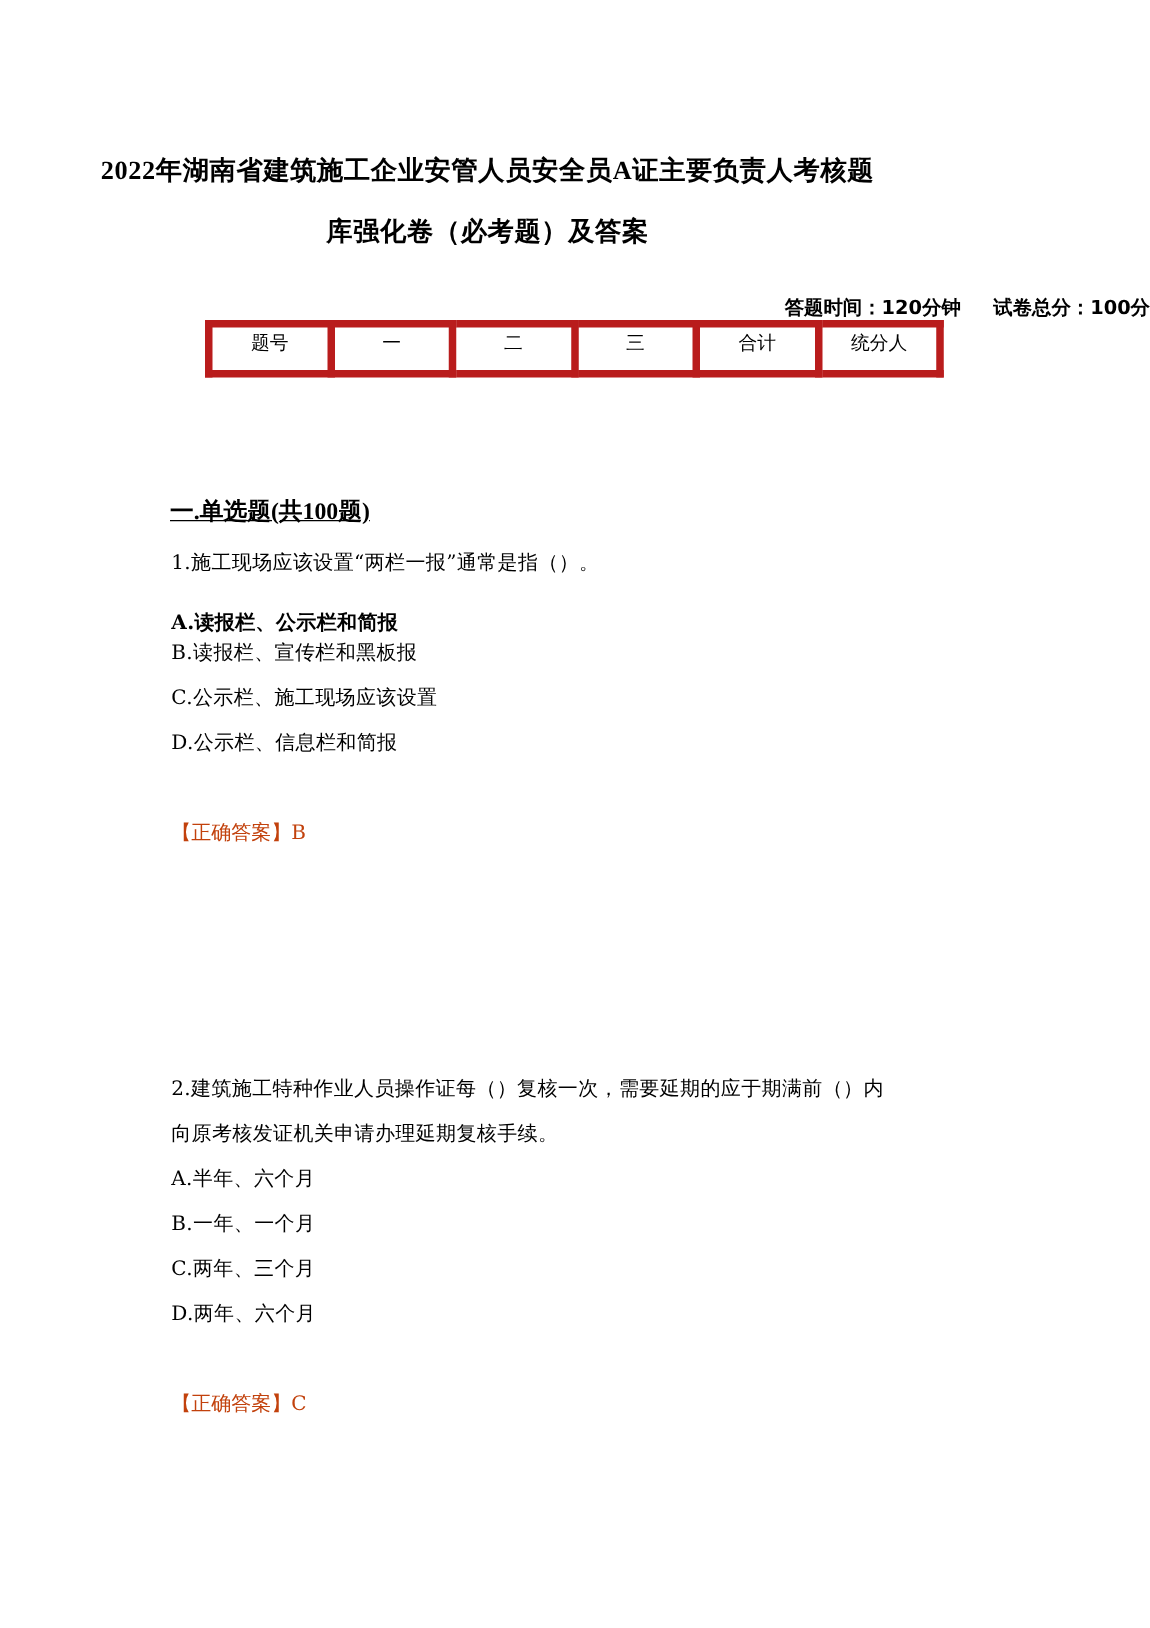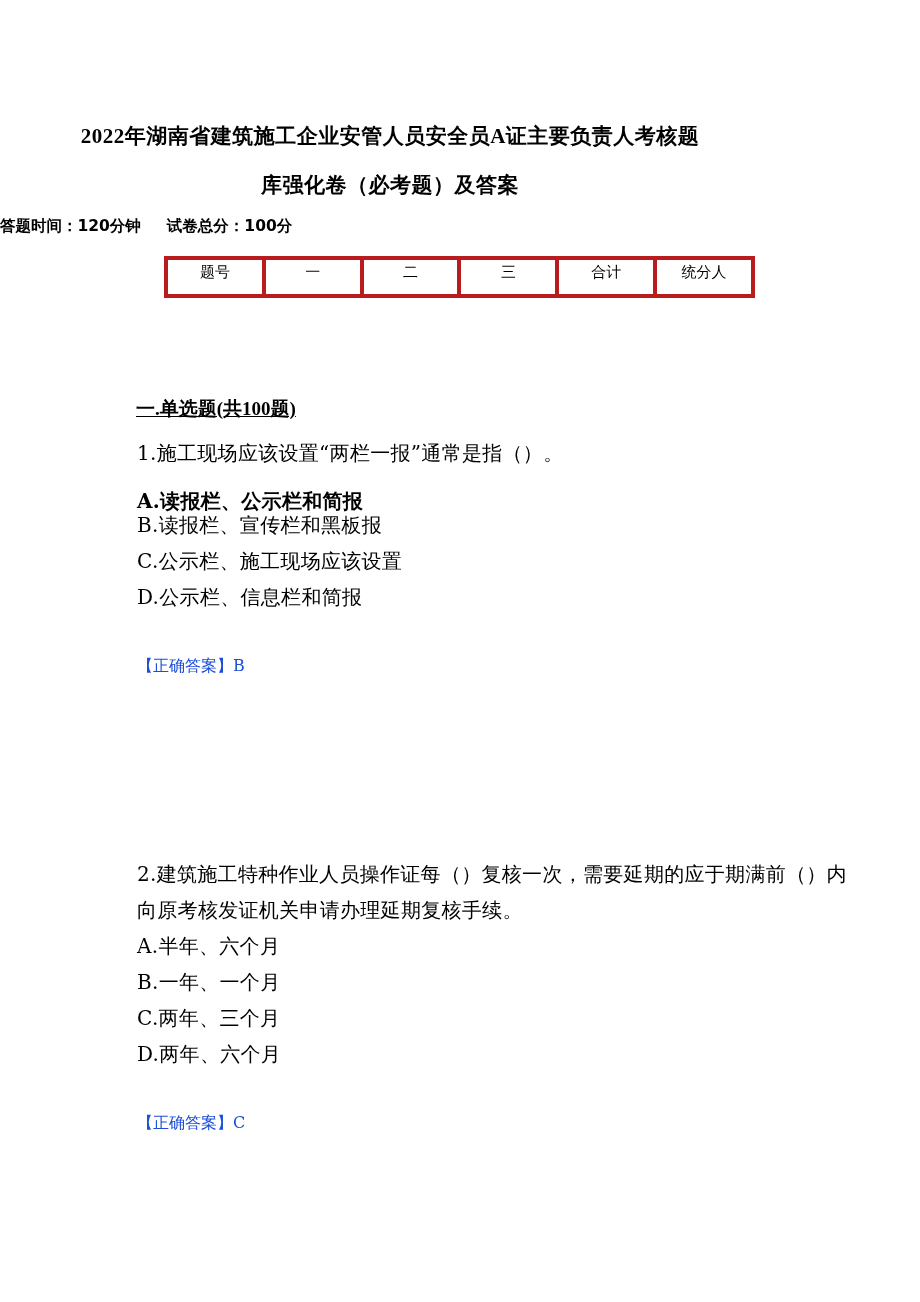--- a/index.html
+++ b/index.html
@@ -21,64 +21,64 @@
       text-align: center;
       font-family: "Liberation Serif", "DejaVu Serif", serif;
       font-weight: bold;
       font-size: 21px;
       letter-spacing: 0.5px;
       white-space: nowrap;
     }
     .title1 { top: 122px; }
     .title2 { top: 171px; }
     .meta {
-      top: 216px; left: 0; width: 920px;
-      text-align: left;
+      top: 236px; left: 0; width: 920px;
+      text-align: right;
       font-family: "DejaVu Sans", "Liberation Sans", sans-serif;
       font-weight: bold;
       font-size: 15.5px;
       white-space: nowrap;
     }
     .meta .gap { display: inline-block; width: 26px; }
     table.score {
       position: absolute;
       left: 164px; top: 256px;
       width: 591px;
       border-collapse: collapse;
       font-family: "DejaVu Sans", "Liberation Sans", sans-serif;
       font-size: 15px;
       table-layout: fixed;
     }
     table.score td {
-      border: 4px solid #b91c1c;
+      border: 6px solid #b91c1c;
       text-align: center;
       vertical-align: top;
       padding: 3px 0 0 0;
     }
     table.score tr.r1 td { height: 31px; }
     table.score tr.r2 td { height: 39px; }
     .section {
       left: 136px; top: 396px;
       font-family: "Liberation Serif", "DejaVu Serif", serif;
       font-weight: bold;
       font-size: 19px;
       white-space: nowrap;
       text-decoration: underline;
     }
     .q {
       left: 137px;
-      font-size: 20px;
+      font-size: 16px;
       white-space: nowrap;
       font-family: "DejaVu Serif", "Liberation Serif", serif;
       letter-spacing: 0.3px;
     }
     .ans {
       left: 137px;
       font-size: 16px;
-      color: #1d4ed8;
+      color: #c2410c;
       white-space: nowrap;
       font-family: "DejaVu Serif", "Liberation Serif", serif;
     }
   </style>
 </head>
 <body>
 
 <div>
 
   <div class="abs title title1">2022年湖南省建筑施工企业安管人员安全员A证主要负责人考核题</div>

